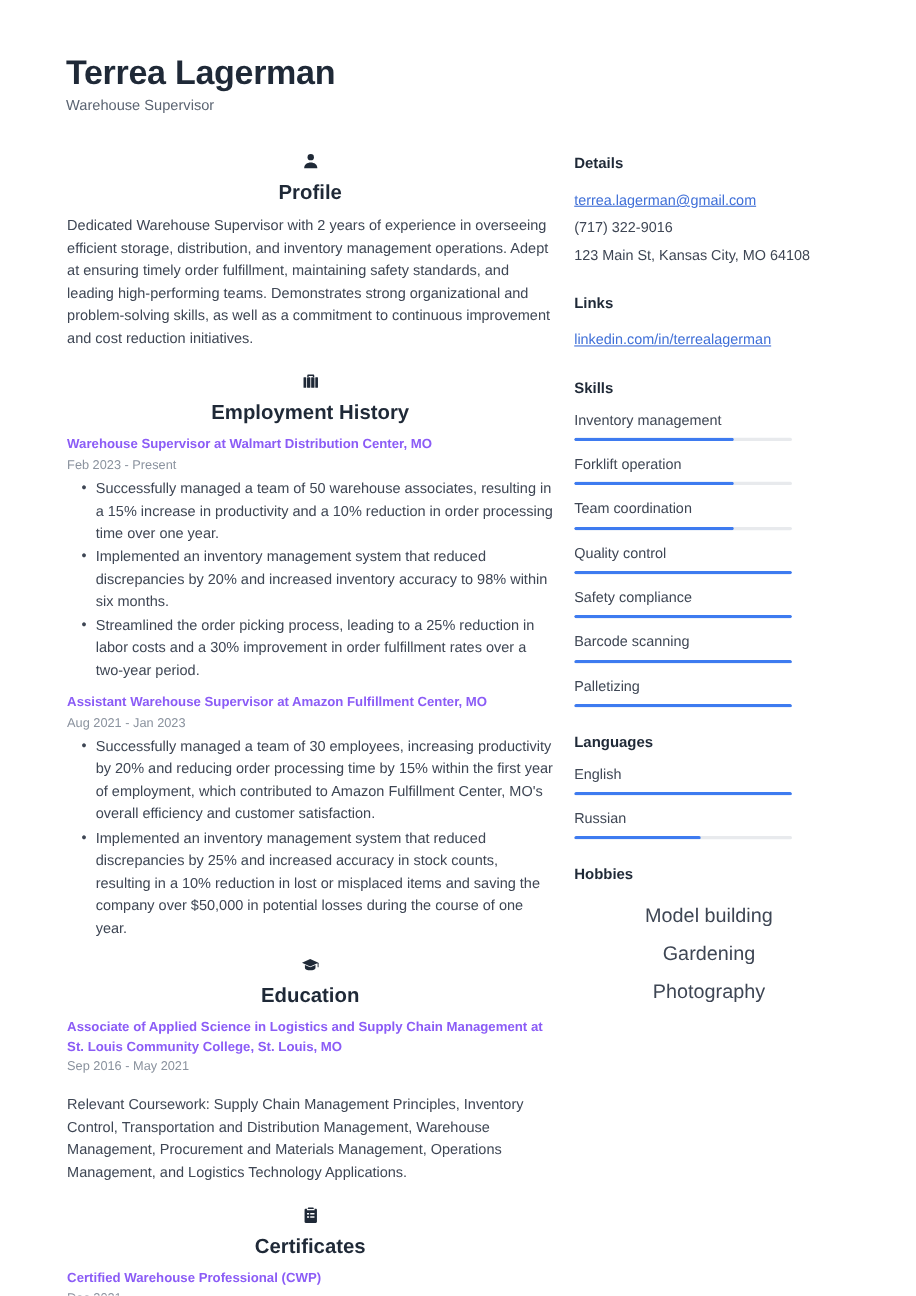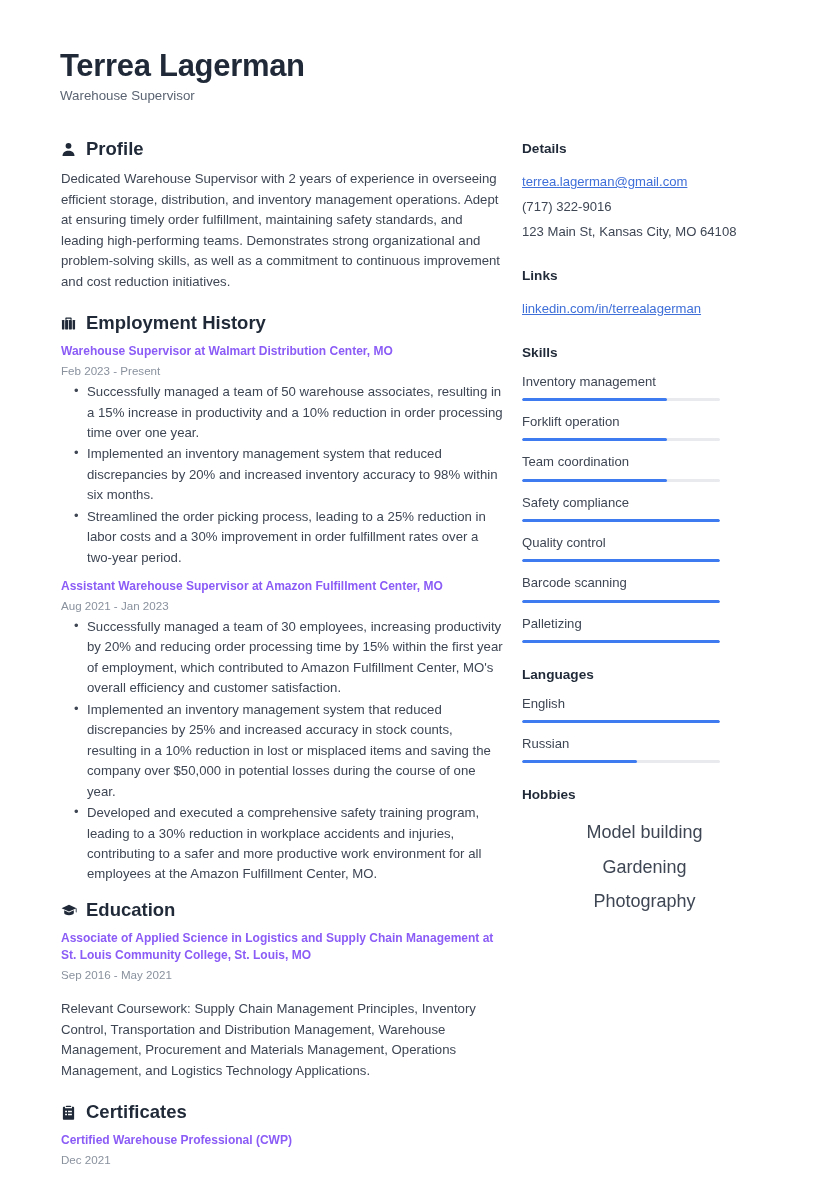--- a/index.html
+++ b/index.html
@@ -57,20 +57,21 @@
     box-sizing: border-box;
   }
 
   
   .section { margin-bottom: 20px; }
   .section-head {
     display: flex;
     align-items: center;
     gap: 9px;
     margin-bottom: 9px;
+    flex-direction: column;
   }
   .section-head .icon {
     width: 17px;
     height: 17px;
     display: inline-flex;
     align-items: center;
     justify-content: center;
     color: #1f2937;
     flex: 0 0 17px;
   }
@@ -234,21 +235,20 @@
             <li>Streamlined the order picking process, leading to a 25% reduction in labor costs and a 30% improvement in order fulfillment rates over a two-year period.</li>
           </ul>
         </div>
 
         <div class="entry">
           <div class="entry-title">Assistant Warehouse Supervisor at Amazon Fulfillment Center, MO</div>
           <div class="entry-date">Aug 2021 - Jan 2023</div>
           <ul class="bullets">
             <li>Successfully managed a team of 30 employees, increasing productivity by 20% and reducing order processing time by 15% within the first year of employment, which contributed to Amazon Fulfillment Center, MO's overall efficiency and customer satisfaction.</li>
             <li>Implemented an inventory management system that reduced discrepancies by 25% and increased accuracy in stock counts, resulting in a 10% reduction in lost or misplaced items and saving the company over $50,000 in potential losses during the course of one year.</li>
-            <li>Developed and executed a comprehensive safety training program, leading to a 30% reduction in workplace accidents and injuries, contributing to a safer and more productive work environment for all employees at the Amazon Fulfillment Center, MO.</li>
           </ul>
         </div>
       </div>
 
       <div class="section">
         <div class="section-head">
           <span class="icon">
             <svg width="16" height="16" viewBox="0 0 18 16" fill="currentColor">
               <path d="M9 2.2 17.4 6 9 9.8.6 6z"></path>
               <path d="M3.6 8.2v3.1c0 1.5 2.4 2.5 5.4 2.5s5.4-1 5.4-2.5V8.2L9 10.7z"></path>
@@ -311,27 +311,27 @@
             <div class="rate-fill" style="width: 73%; background: rgb(62, 123, 240);"></div>
           </div>
         </div>
         <div class="rate-item">
           <div class="rate-label">Team coordination</div>
           <div class="rate-track">
             <div class="rate-fill" style="width: 73%; background: rgb(62, 123, 240);"></div>
           </div>
         </div>
         <div class="rate-item">
+          <div class="rate-label">Quality control</div>
+          <div class="rate-track">
+            <div class="rate-fill" style="width: 100%; background: rgb(62, 123, 240);"></div>
+          </div>
+        </div>
+        <div class="rate-item">
           <div class="rate-label">Safety compliance</div>
-          <div class="rate-track">
-            <div class="rate-fill" style="width: 100%; background: rgb(62, 123, 240);"></div>
-          </div>
-        </div>
-        <div class="rate-item">
-          <div class="rate-label">Quality control</div>
           <div class="rate-track">
             <div class="rate-fill" style="width: 100%; background: rgb(62, 123, 240);"></div>
           </div>
         </div>
         <div class="rate-item">
           <div class="rate-label">Barcode scanning</div>
           <div class="rate-track">
             <div class="rate-fill" style="width: 100%; background: rgb(62, 123, 240);"></div>
           </div>
         </div>

